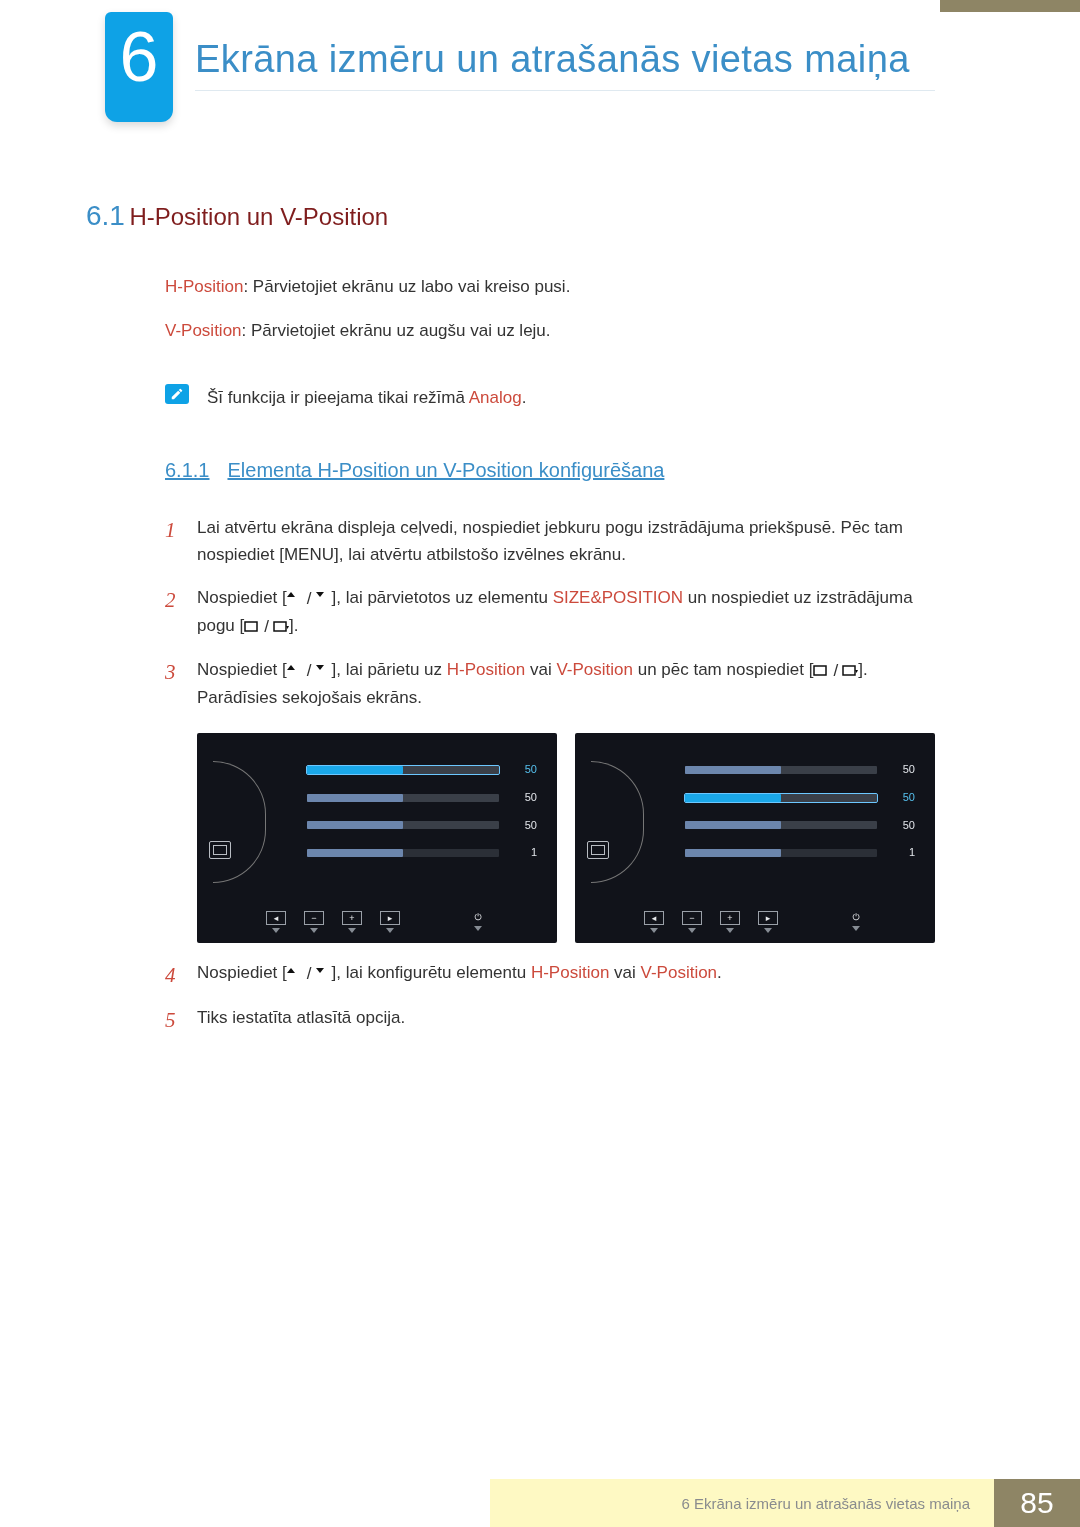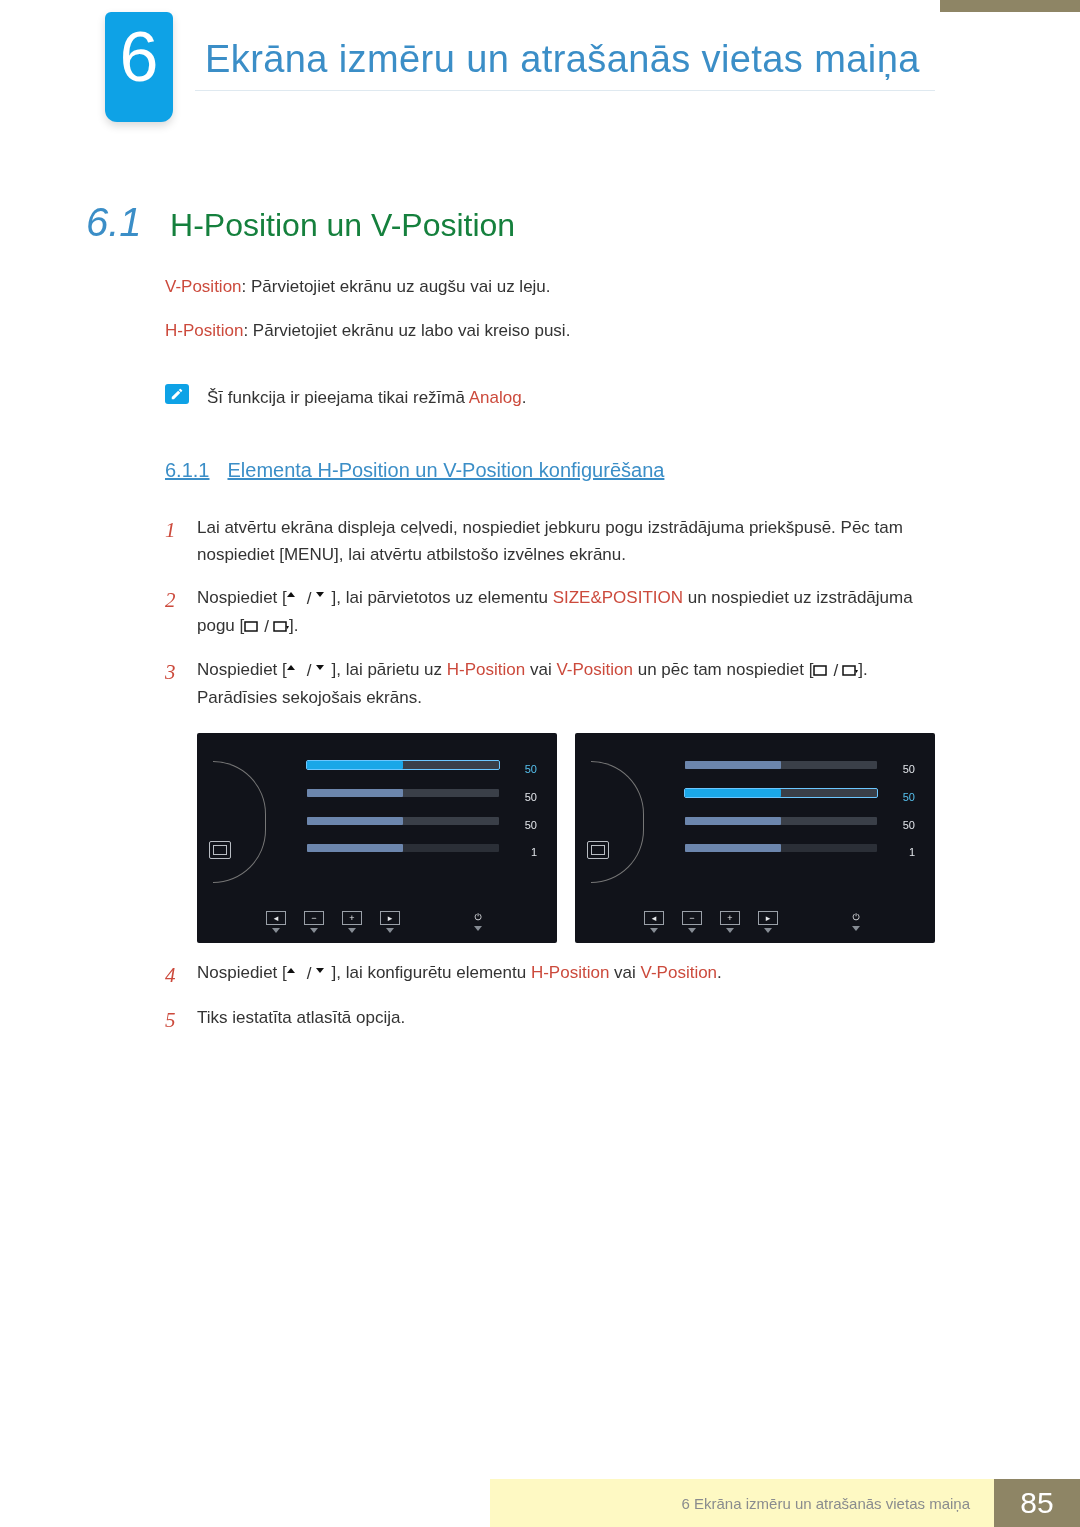--- a/index.html
+++ b/index.html
@@ -1,42 +1,42 @@
 <!DOCTYPE html>
 <html><head>
 <meta charset="utf-8">
 <style>
   html, body { margin:0; padding:0; background:#efefef; font-family:Arial, Helvetica, sans-serif; }
   .sheet { width:1080px; height:1527px; margin:0 auto; background:#ffffff; position:relative; }
   .band { position:absolute; top:0; right:0; width:140px; height:12px; background:#8e8565; }
   .chapter-tab { position:absolute; left:105px; top:12px; width:68px; height:110px; background:#0ea2e6; border-radius:6px 6px 12px 12px; box-shadow:0 4px 8px rgba(0,0,0,0.15); text-align:center; }
   .chapter-tab span { color:#fff; font-size:70px; font-weight:300; line-height:1; display:block; padding-top:10px; }
-  .page-title { position:absolute; left:205px; top:38px; font-size:38px; font-weight:300; color:#3b8ec7; letter-spacing:0.4px; }
+  .page-title { position:absolute; left:195px; top:38px; font-size:38px; font-weight:300; color:#3b8ec7; letter-spacing:0.4px; }
   .title-rule { position:absolute; left:195px; top:90px; width:740px; height:1px; background:#dfe9f0; }
-  .section-num { color:#3b8ec7; font-size:40px; font-weight:300;font-style:italic; }
-  .section-title { color:#15803d; font-size:32px; font-weight:300; margin-left:24px; }
+  .section-num { color:#3b8ec7; font-size:28px; font-weight:300; }
+  .section-title { color:#7f1d1d; font-size:24px; font-weight:300; }
   .section-wrap { position:absolute; left:86px; top:200px; }
   .body { position:absolute; left:165px; top:256px; width:770px; color:#333; font-size:17px; line-height:1.6; }
   .hi { color:#cc4a3c; }
   .note-row { display:flex; align-items:flex-start; margin-top:40px; }
   .note-icon { width:24px; height:20px; background:#0ea2e6; border-radius:3px; display:flex; align-items:center; justify-content:center; margin-right:18px; flex-shrink:0; }
   .note-icon svg { width:14px; height:14px; fill:#fff; }
   .subheading { color:#3b8ec7; font-size:20px; font-weight:400; margin-top:42px; display:flex; gap:18px;text-decoration:underline; }
   ol.steps { list-style:none; padding:0; margin:28px 0 0 0; counter-reset:step; }
   ol.steps > li { position:relative; padding-left:32px; margin-bottom:16px; }
   ol.steps > li::before { counter-increment:step; content:counter(step); position:absolute; left:0; top:0; color:#cc4a3c; font-style:italic; font-size:21px; font-family:Georgia, serif; }
   .btn-glyph { display:inline-flex; align-items:center; gap:4px; vertical-align:middle; }
   .btn-glyph svg { width:16px; height:12px; }
   .osd-row { display:flex; gap:18px; margin-top:22px; }
   .osd { flex:1; height:210px; background:#11131a; border-radius:2px; position:relative; color:#cfd3d8; font-size:11px; }
   .osd .arc { position:absolute; left:16px; top:28px; width:52px; height:120px; border:1px solid #777; border-left:none; border-radius:0 60px 60px 0; }
   .osd .side-icon { position:absolute; left:12px; top:108px; width:20px; height:16px; border:1.5px solid #b9bdc3; border-radius:2px; }
   .osd .side-icon::after { content:""; position:absolute; left:3px; top:3px; width:12px; height:8px; border:1px solid #b9bdc3; }
   .osd .content { position:absolute; left:110px; right:20px; top:28px; }
-  .osd-row-item { display:flex; gap:12px; margin-bottom:10px; }
+  .osd-row-item { display:flex; align-items:center; gap:12px; margin-bottom:10px; }
   .osd-bar { height:8px; background:#3a3f48; border-radius:1px; position:relative; flex:1; }
   .osd-bar::after { content:""; position:absolute; left:0; top:0; height:100%; width:50%; background:#6c86ad; border-radius:1px; }
   .osd-bar.sel { outline:1px solid #6cc7ff; }
   .osd-bar.sel::after { background:#1aa7e8; }
   .osd-val { width:26px; text-align:right; color:#e2e5ea; }
   .osd-val.sel { color:#56c1ef; }
   .osd .bottom { position:absolute; bottom:10px; left:0; right:0; display:flex; justify-content:center; gap:16px; }
   .osd .bottom .tiny { width:22px; display:flex; flex-direction:column; align-items:center; gap:3px; }
   .osd .bottom .box { width:18px; height:12px; border:1px solid #9aa0a8; display:flex; align-items:center; justify-content:center; color:#e7e9ec; font-size:9px; line-height:1; }
   .osd .bottom .arrow-d { width:0; height:0; border-left:4px solid transparent; border-right:4px solid transparent; border-top:5px solid #868c94; }
@@ -57,24 +57,24 @@
   <div class="title-rule"></div>
 
   <div class="section-wrap">
     <span class="section-num">6.1</span>
     <span class="section-title">H-Position un V-Position</span>
   </div>
 
   <div class="body">
 
     <p>
-      <span class="hi">V-Position</span><span>: Pārvietojiet ekrānu uz augšu vai uz leju.</span>
+      <span class="hi">H-Position</span><span>: Pārvietojiet ekrānu uz labo vai kreiso pusi.</span>
     </p>
     <p>
-      <span class="hi">H-Position</span><span>: Pārvietojiet ekrānu uz labo vai kreiso pusi.</span>
+      <span class="hi">V-Position</span><span>: Pārvietojiet ekrānu uz augšu vai uz leju.</span>
     </p>
 
     <div class="note-row">
       <div class="note-icon">
         <svg viewBox="0 0 24 24">
             <path d="M3 17.25V21h3.75l11-11-3.75-3.75-11 11zM20.7 7.05a1 1 0 0 0 0-1.41l-2.34-2.34a1 1 0 0 0-1.41 0l-1.83 1.83 3.75 3.75 1.83-1.83z"></path>
           </svg>
       </div>
       <div>
         <span>Šī funkcija ir pieejama tikai režīmā </span><span class="hi">Analog</span><span>.</span>

